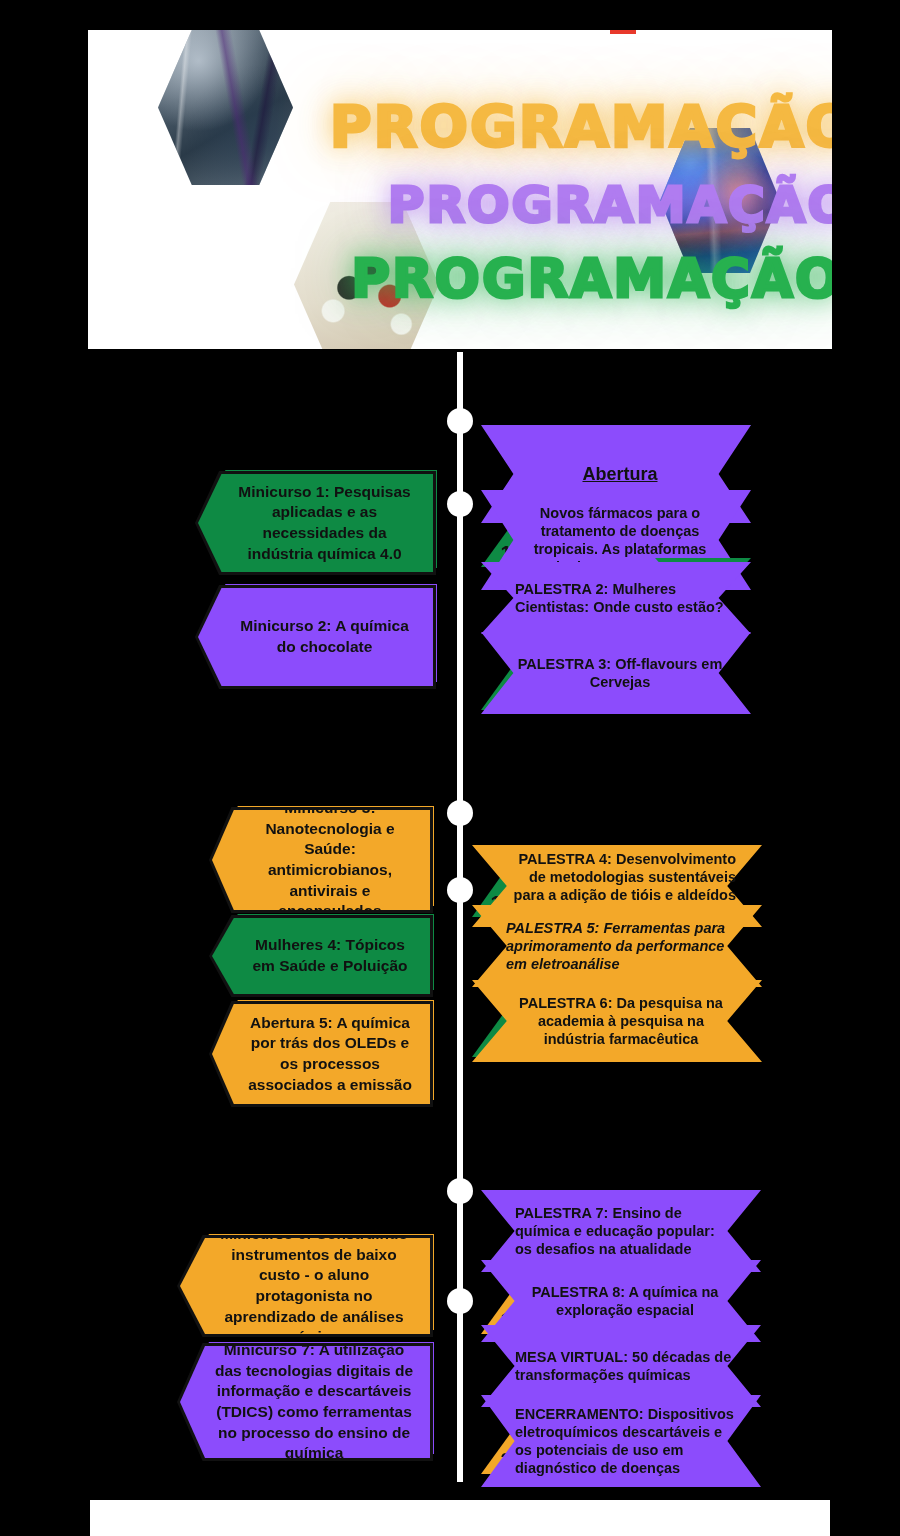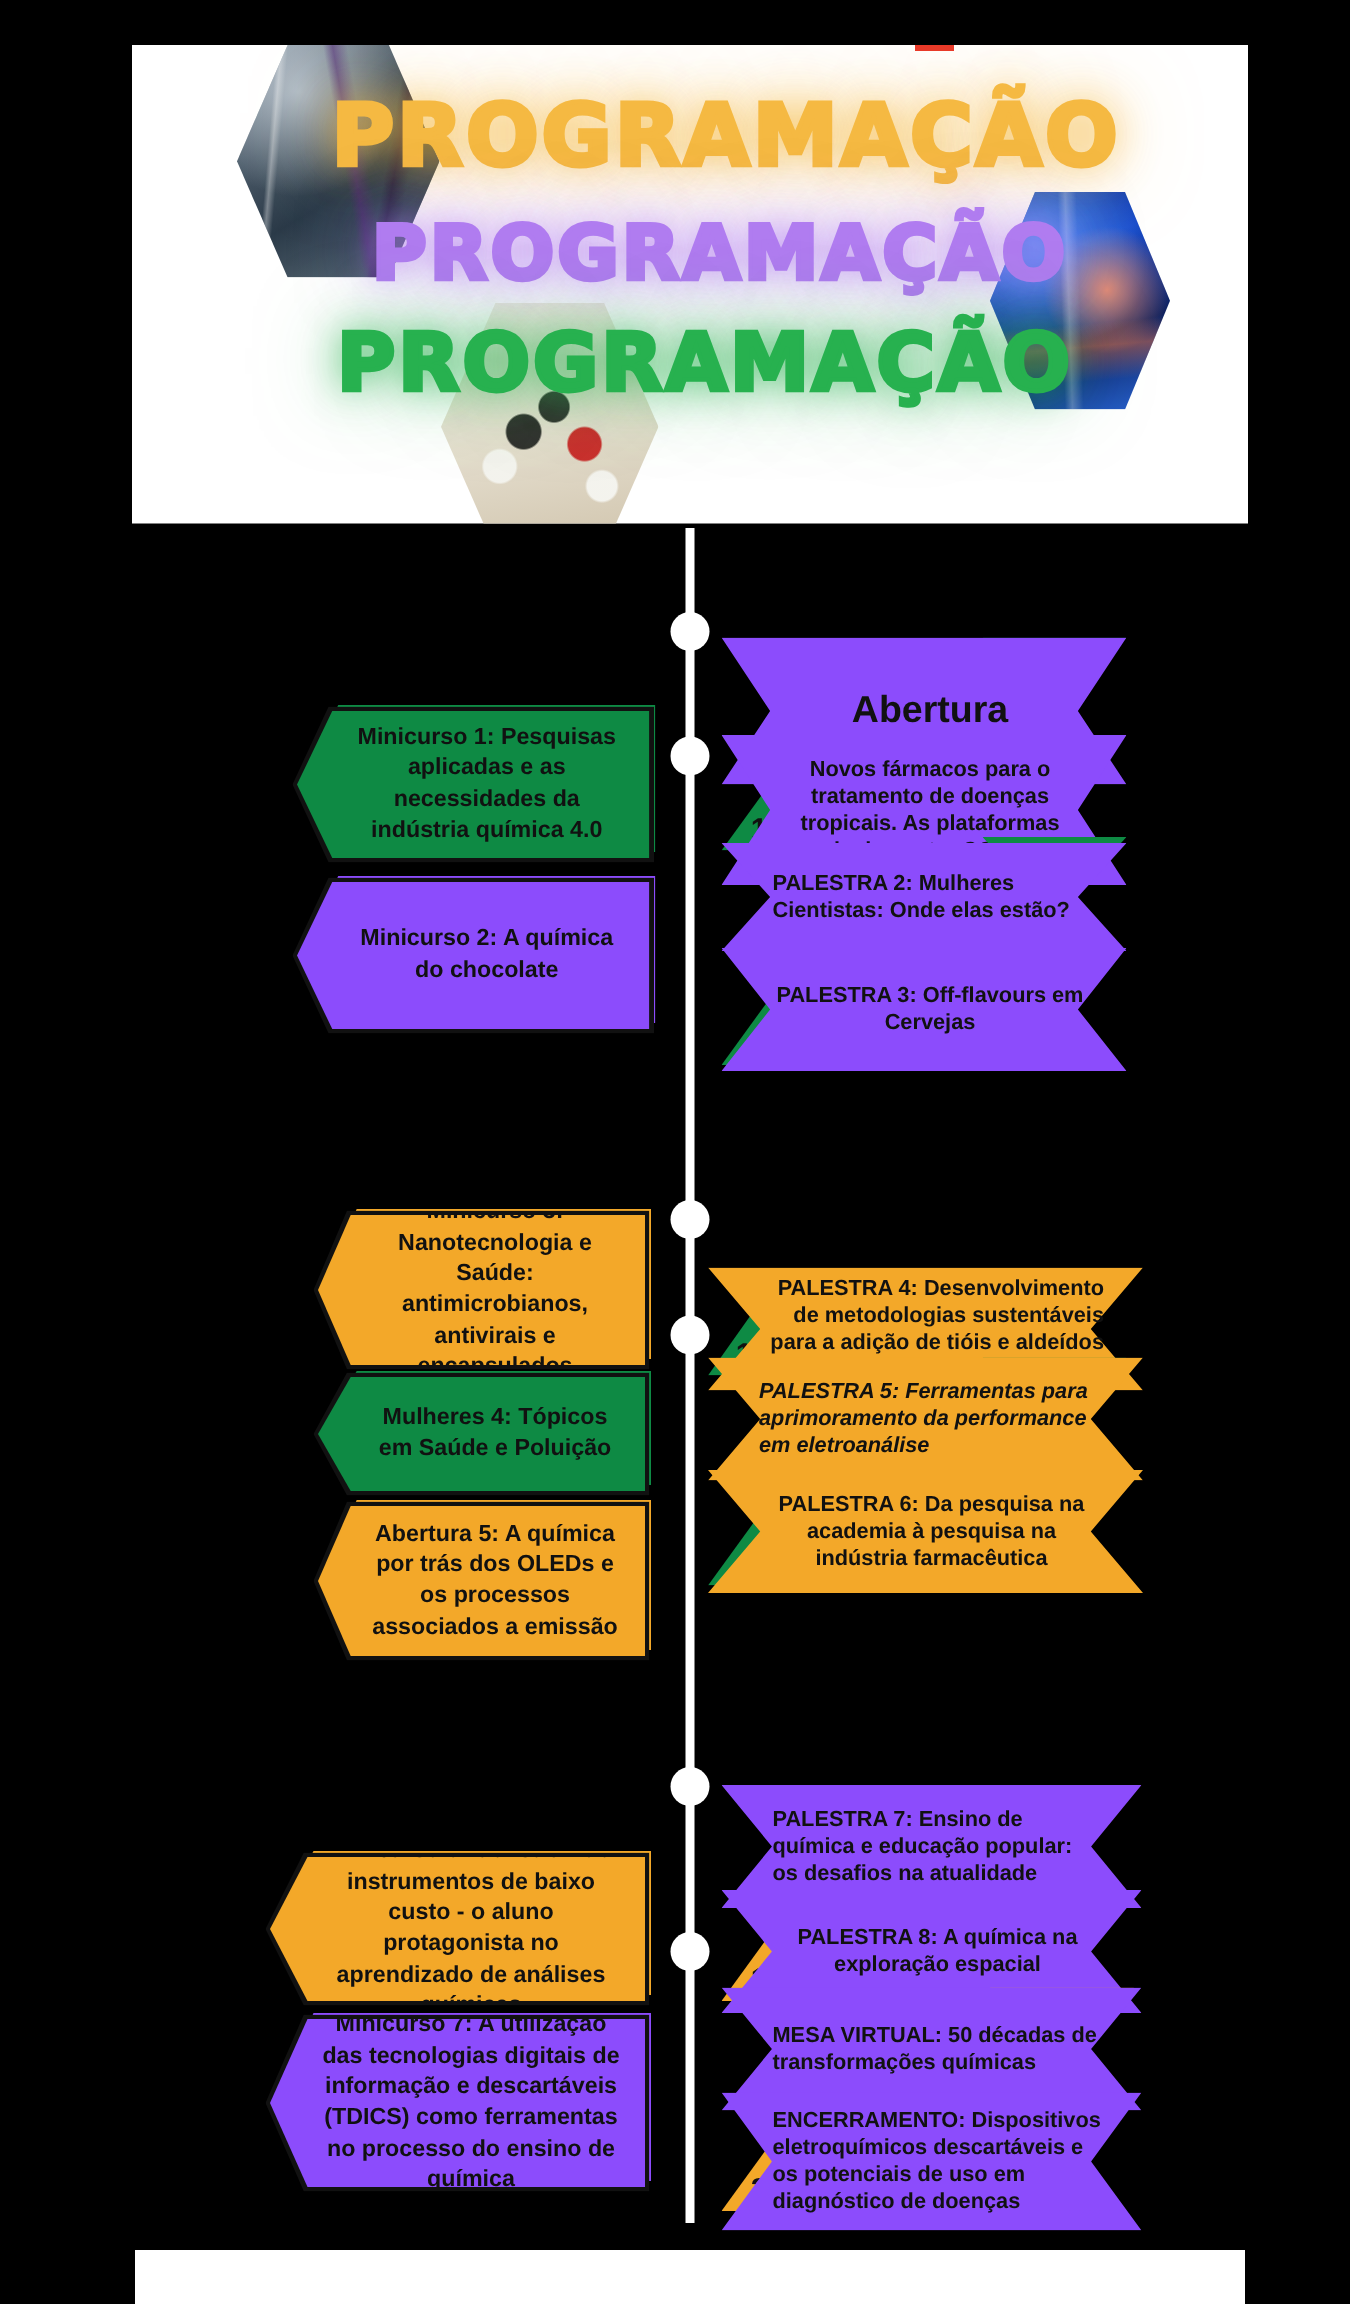--- a/index.html
+++ b/index.html
@@ -60,25 +60,26 @@
   #photo-molecule .hx{
     background:
       radial-gradient(circle at 38% 52%, rgba(20,20,20,.85) 0 9%, transparent 10%),
       radial-gradient(circle at 52% 42%, rgba(20,20,20,.85) 0 8%, transparent 9%),
       radial-gradient(circle at 66% 57%, rgba(200,30,30,.9) 0 8%, transparent 9%),
       radial-gradient(circle at 27% 66%, rgba(245,245,240,.95) 0 7%, transparent 8%),
       radial-gradient(circle at 74% 74%, rgba(245,245,240,.95) 0 6%, transparent 7%),
       linear-gradient(170deg,#f2efe6 0%,#e4ddcd 55%,#cfc3ab 100%);
   }
   .wordmark{
-    position:absolute; width:100%; text-align:center;
+    position:absolute; width:100%; text-align:right;
     font-weight:700; letter-spacing:2px;
     font-family:"DejaVu Sans", sans-serif;
     -webkit-text-stroke:3px currentColor;
     color:transparent;
+    margin-top:36px;
   }
   #wordmark-orange{ top:28px; left:24px; font-size:57px; color:#f5b942;
     text-shadow:0 0 26px rgba(245,185,66,.9), 0 0 55px rgba(245,185,66,.55); }
   #wordmark-purple{ top:110px; left:20px; font-size:50px; color:#b07cf0;
     text-shadow:0 0 24px rgba(176,124,240,.9), 0 0 52px rgba(176,124,240,.5); }
   #wordmark-green{ top:182px; left:10px; font-size:53px; color:#27b14f;
     text-shadow:0 0 26px rgba(39,177,79,.9), 0 0 55px rgba(39,177,79,.5); }
 
   
   #timeline-axis{
@@ -206,40 +207,40 @@
       <span>Minicurso 7: A utilização das tecnologias digitais de informação e descartáveis (TDICS) como ferramentas no processo do ensino de química</span>
     </div>
   </div>
 
 <div id="session-layer">
     <div class="timechip right" style="left: 655px; top: 425px; width: 96px; height: 48px; background: rgb(14, 138, 68);">
       <span>14:00</span>
     </div>
     <div class="ribbon" style="left: 481px; top: 425px; width: 270px; height: 98px;">
       <div class="body" style="background: rgb(140, 76, 252);"></div>
-      <div class="label" style="text-align: center; justify-content: center; font-size: 25px; align-items: center;">
+      <div class="label" style="text-align: center; justify-content: center; font-size: 18px; align-items: center; text-decoration: underline;">
         <span>Abertura</span>
       </div>
     </div>
     <div class="timechip left" style="left: 481px; top: 505px; width: 90px; height: 62px; background: rgb(14, 138, 68);">
       <span>15:00</span>
     </div>
     <div class="ribbon" style="left: 481px; top: 490px; width: 270px; height: 100px;">
       <div class="body" style="background: rgb(140, 76, 252);"></div>
       <div class="label" style="text-align: center; justify-content: center;">
         <span>Novos fármacos para o tratamento de doenças tropicais. As plataformas vacinais contra COVID-19</span>
       </div>
     </div>
     <div class="timechip right" style="left: 655px; top: 558px; width: 96px; height: 52px; background: rgb(14, 138, 68);">
       <span>17:00</span>
     </div>
     <div class="ribbon" style="left: 481px; top: 562px; width: 270px; height: 72px;">
       <div class="body" style="background: rgb(140, 76, 252);"></div>
       <div class="label" style="text-align: left; justify-content: flex-start;">
-        <span>PALESTRA 2: Mulheres Cientistas: Onde elas estão?</span>
+        <span>PALESTRA 2: Mulheres Cientistas: Onde custo estão?</span>
       </div>
     </div>
     <div class="timechip left" style="left: 481px; top: 648px; width: 90px; height: 62px; background: rgb(14, 138, 68);">
       <span>19:00</span>
     </div>
     <div class="ribbon" style="left: 481px; top: 632px; width: 270px; height: 82px;">
       <div class="body" style="background: rgb(140, 76, 252);"></div>
       <div class="label" style="text-align: center; justify-content: center;">
         <span>PALESTRA 3: Off-flavours em Cervejas</span>
       </div>

